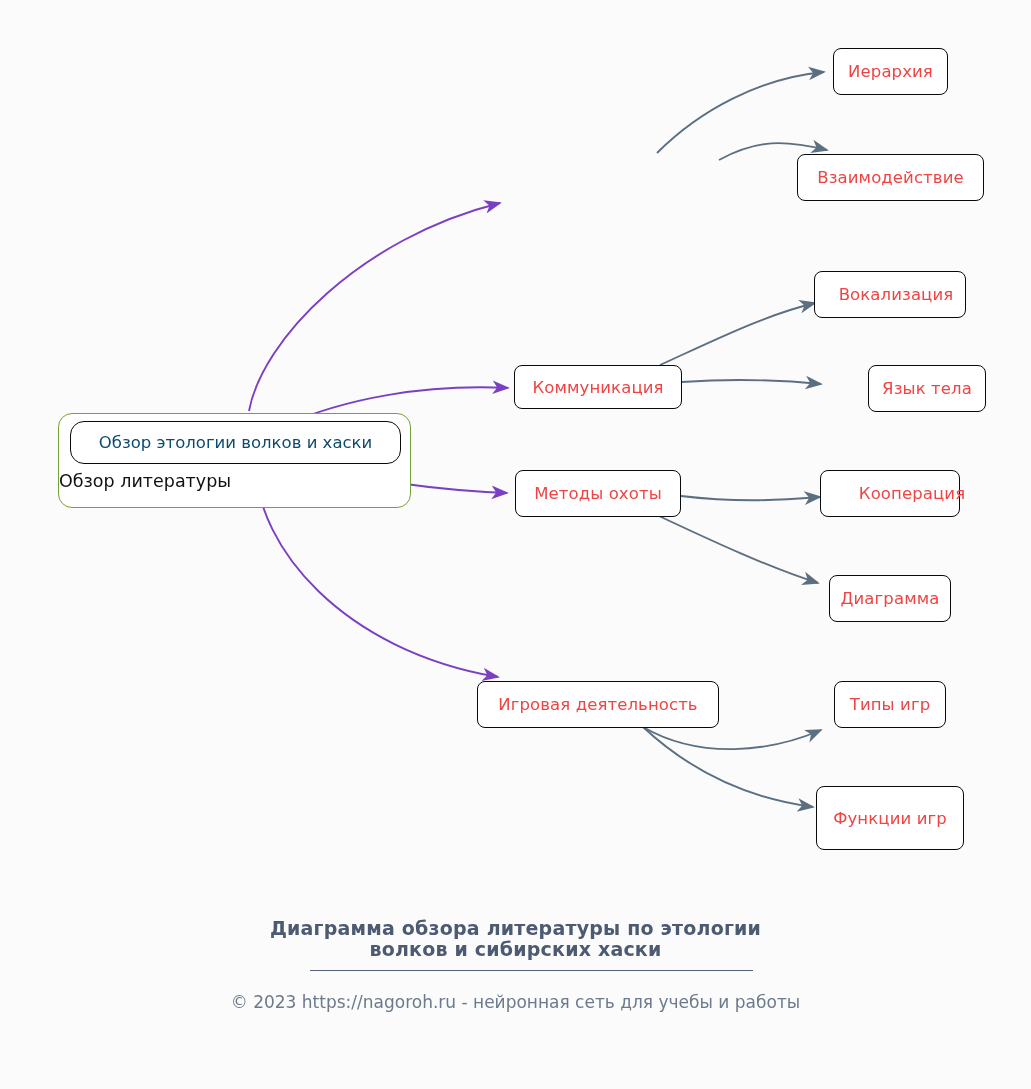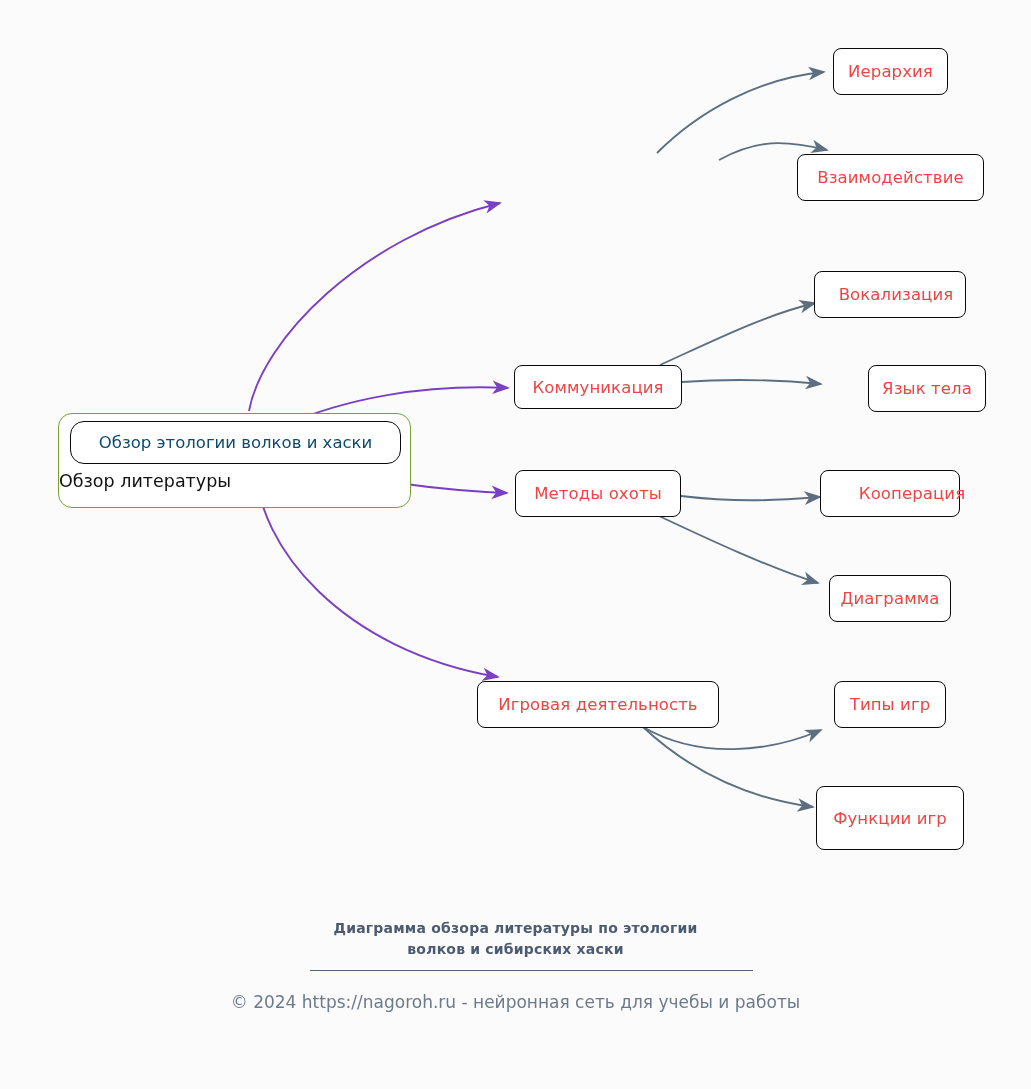--- a/index.html
+++ b/index.html
@@ -79,21 +79,21 @@
   
   #caption {
     position: absolute;
     left: 0;
     width: 1031px;
     text-align: center;
   }
   #caption-title {
     color: #4c5a72;
     font-weight: bold;
-    font-size: 14px;
+    font-size: 19px;
     line-height: 21px;
     letter-spacing: 0.2px;
     white-space: pre-line;
   }
   #caption-rule {
     position: absolute;
     left: 310px;
     top: 970px;
     width: 443px;
     height: 0;
@@ -195,15 +195,15 @@
 
   <div class="node leaf" style="left:816px; top:786px; width:148px; height:64px;text-align:center;">Функции игр</div>
 
   <div id="caption" style="top:918px;">
     <div id="caption-title">Диаграмма обзора литературы по этологии
 волков и сибирских хаски</div>
   </div>
 
   <div id="caption-rule"></div>
 
-  <div id="footer">© 2024 https://nagoroh.ru - нейронная сеть для учебы и работы</div>
+  <div id="footer">© 2023 https://nagoroh.ru - нейронная сеть для учебы и работы</div>
 
 </div>
 
 </body></html>

